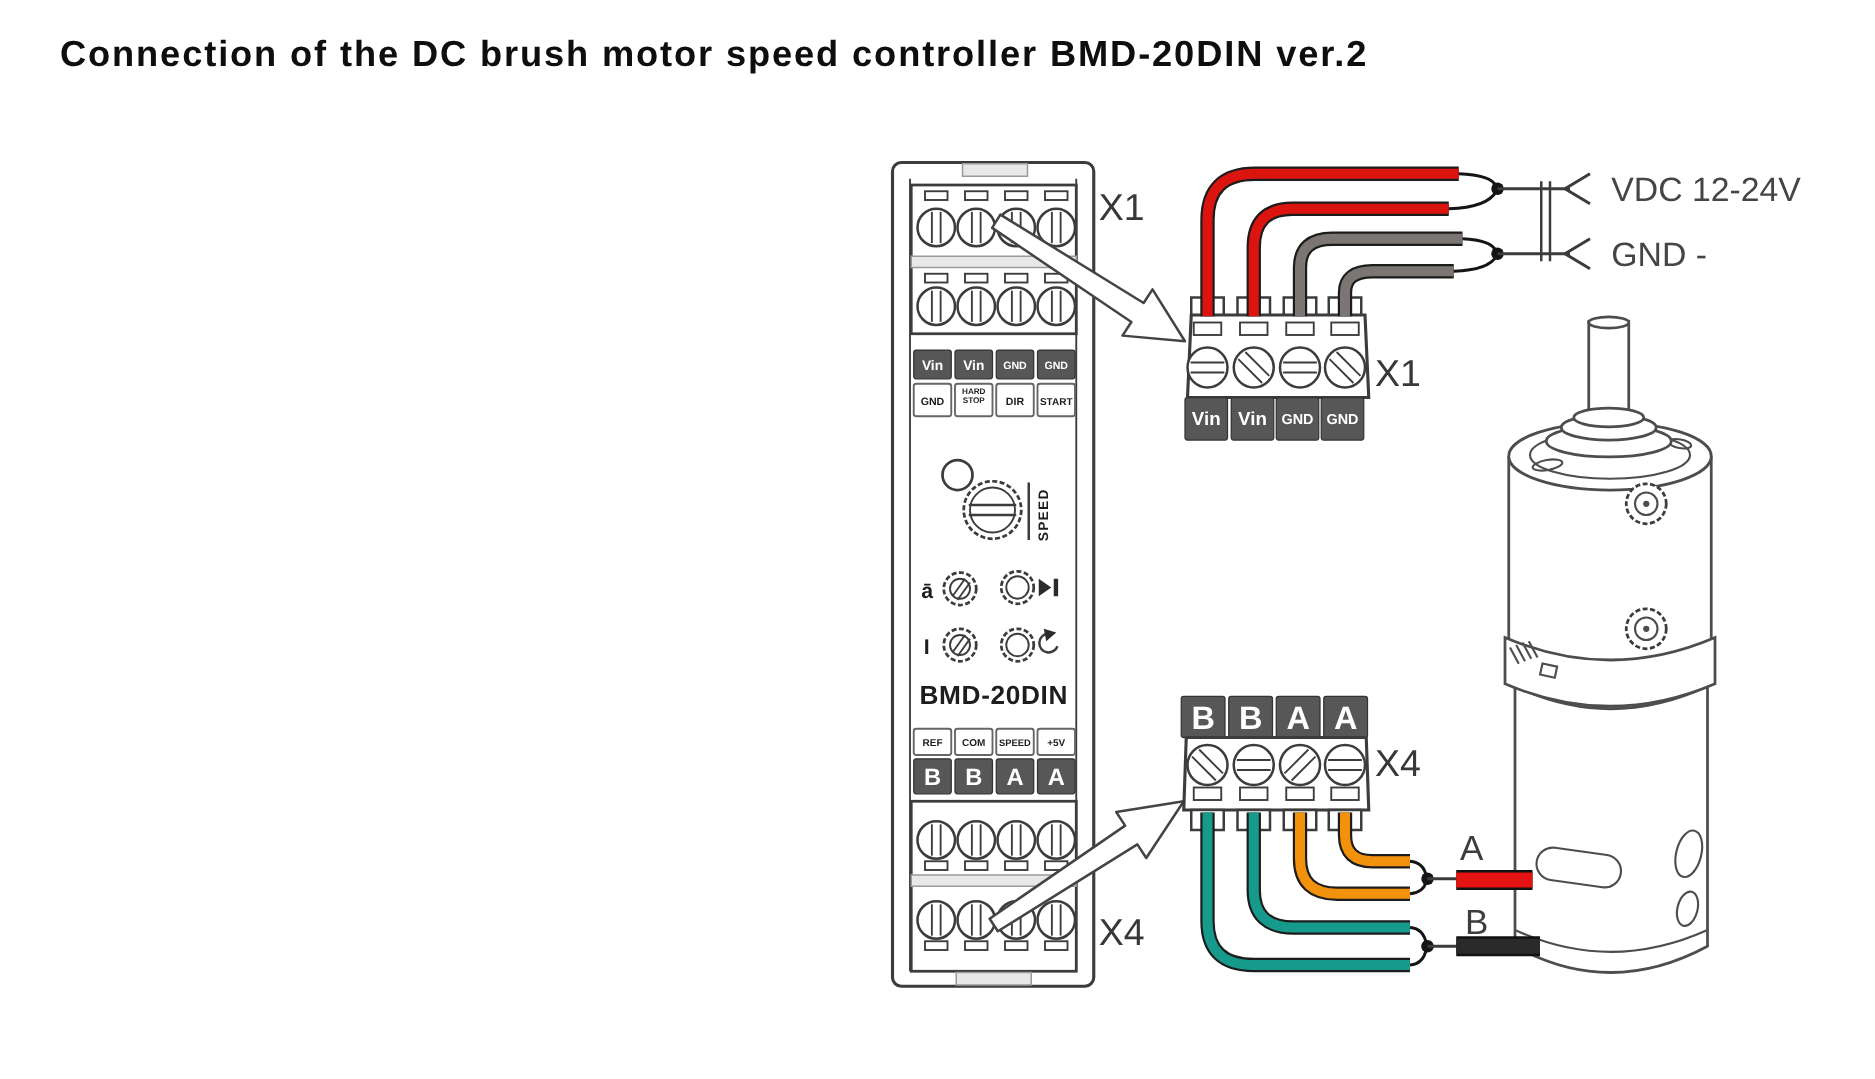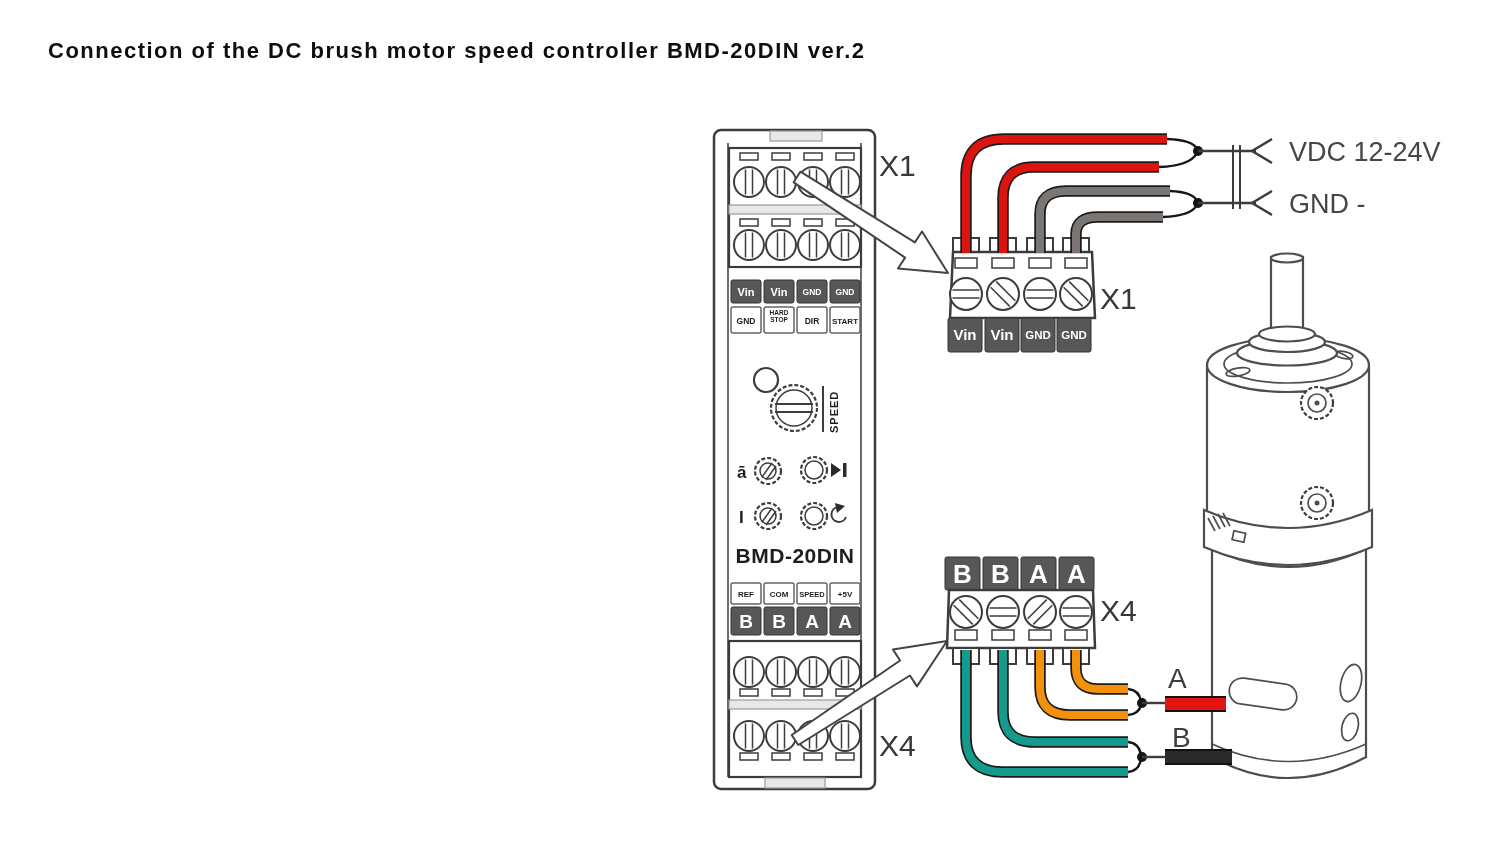--- a/index.html
+++ b/index.html
@@ -1,18 +1,18 @@
 <!DOCTYPE html>
 <html><head>
 <meta charset="utf-8">
 <style>
   html,body{margin:0;padding:0;background:#fff}
   body{width:1500px;height:863px;overflow:hidden}
   .stage{position:relative;width:1500px;height:863px;font-family:"Liberation Sans",sans-serif}
-  h1{position:absolute;left:48px;top:38px;margin:0;font-size:22px;font-weight:bold;
+  h1{position:absolute;left:48px;top:28px;margin:0;font-size:29px;font-weight:bold;
      color:#0e0e0e;letter-spacing:1.5px;font-family:"Liberation Sans",sans-serif}
   svg{position:absolute;left:0;top:0}
   svg text{font-family:"Liberation Sans",sans-serif}
   .outline{fill:#fff;stroke:#3c3c3c;stroke-width:2.2}
   .thin{fill:none;stroke:#3c3c3c;stroke-width:1.5}
   .tab{fill:#e8e8e8;stroke:#9a9a9a;stroke-width:1.2}
   .screw{fill:#fff;stroke:#3c3c3c;stroke-width:2}
   .slot{fill:#fff;stroke:#3c3c3c;stroke-width:1.5}
   .knurl{fill:#fff;stroke:#3c3c3c;stroke-width:2.2;stroke-dasharray:4 2}
   .dark-box{fill:#575757;stroke:#333;stroke-width:1}

